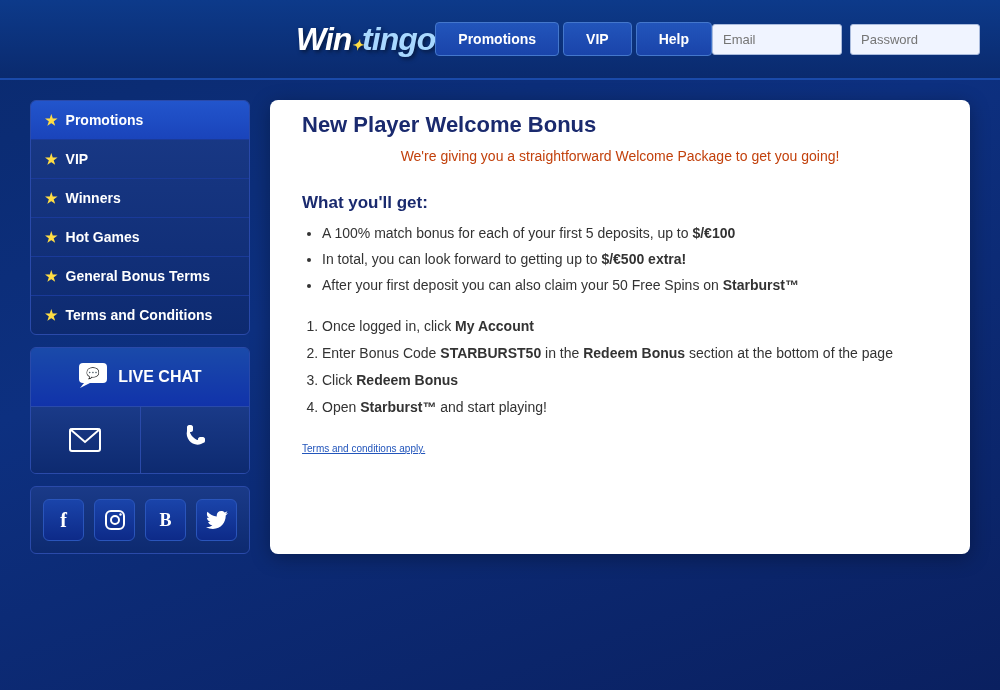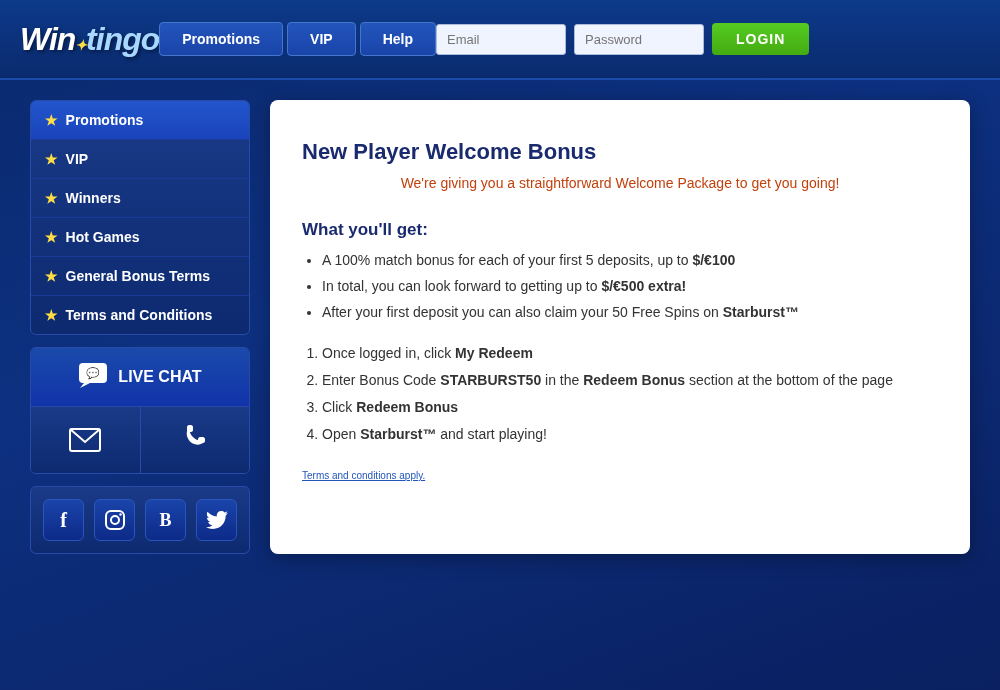--- a/index.html
+++ b/index.html
@@ -10,21 +10,21 @@
       width: 1000px;
       overflow-x: hidden;
     }
 
     
     .header {
       background: linear-gradient(180deg, #0d3a8a 0%, #0a2a6e 100%);
       padding: 10px 20px;
       display: flex;
       align-items: center;
-      justify-content: flex-start;
+      justify-content: flex-end;
       border-bottom: 2px solid #1a4aaa;
       height: 80px;
     }
     .logo {
       font-size: 32px;
       font-weight: 900;
       color: white;
       font-style: italic;
       text-shadow: 2px 2px 4px rgba(0,0,0,0.5);
       letter-spacing: -1px;
@@ -205,21 +205,21 @@
       color: white;
       font-size: 18px;
       font-weight: bold;
     }
 
     
     .content-area {
       flex: 1;
       background: white;
       border-radius: 8px;
-      padding: 39px 32px;
+      padding: 12px 32px;
       box-shadow: 0 4px 20px rgba(0,0,0,0.3);
     }
     .content-title {
       font-size: 22px;
       font-weight: bold;
       color: #1a2a6e;
       margin-bottom: 10px;
     }
     .content-subtitle {
       font-size: 14px;
@@ -283,21 +283,20 @@
   <div class="nav-center">
     <button class="nav-btn">Promotions</button>
     <button class="nav-btn">VIP</button>
     <button class="nav-btn">Help</button>
   </div>
 
   <div class="header-right">
     <div class="header-right-top">
       <input class="header-input" type="text" placeholder="Email" style="">
       <input class="header-input" type="password" placeholder="Password" style="">
-      <button class="login-btn">LOGIN</button>
     </div>
   </div>
 </div>
 
 <div class="main">
 
   <div class="sidebar">
 
     <div class="sidebar-menu">
       <div class="sidebar-item active">
@@ -376,21 +375,21 @@
     <p class="content-subtitle">We're giving you a straightforward Welcome Package to get you going!</p>
 
     <h2 class="content-section-title">What you'll get:</h2>
     <ul class="bullet-list">
       <li>A 100% match bonus for each of your first 5 deposits, up to <strong>$/€100</strong></li>
       <li>In total, you can look forward to getting up to <strong>$/€500 extra!</strong></li>
       <li>After your first deposit you can also claim your 50 Free Spins on <strong>Starburst™</strong></li>
     </ul>
 
     <ol class="numbered-list">
-      <li>Once logged in, click <strong>My Redeem</strong></li>
+      <li>Once logged in, click <strong>My Account</strong></li>
       <li>Enter Bonus Code <strong>STARBURST50</strong> in the <strong>Redeem Bonus</strong> section at the bottom of the page</li>
       <li>Click <strong>Redeem Bonus</strong></li>
       <li>Open <strong>Starburst™</strong> and start playing!</li>
     </ol>
 
     <a class="terms-link">Terms and conditions apply.</a>
   </div>
 
 </div>
 

